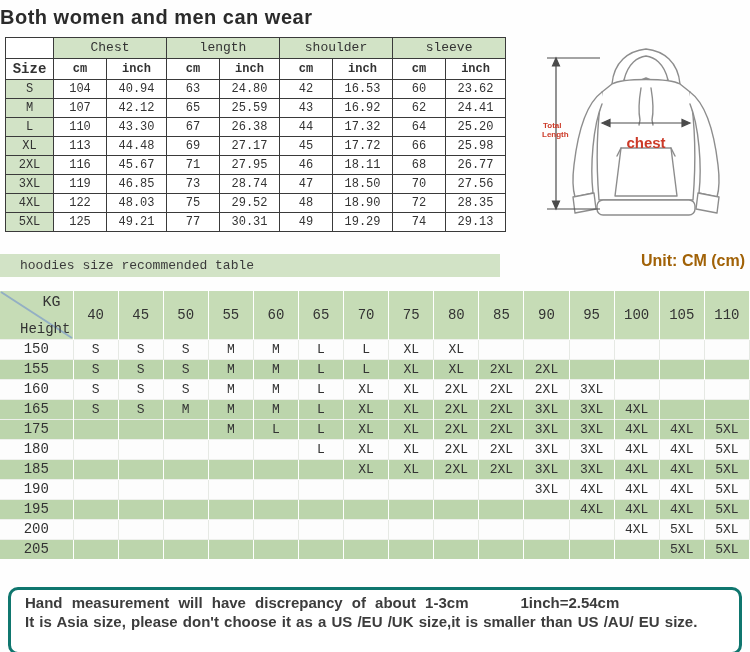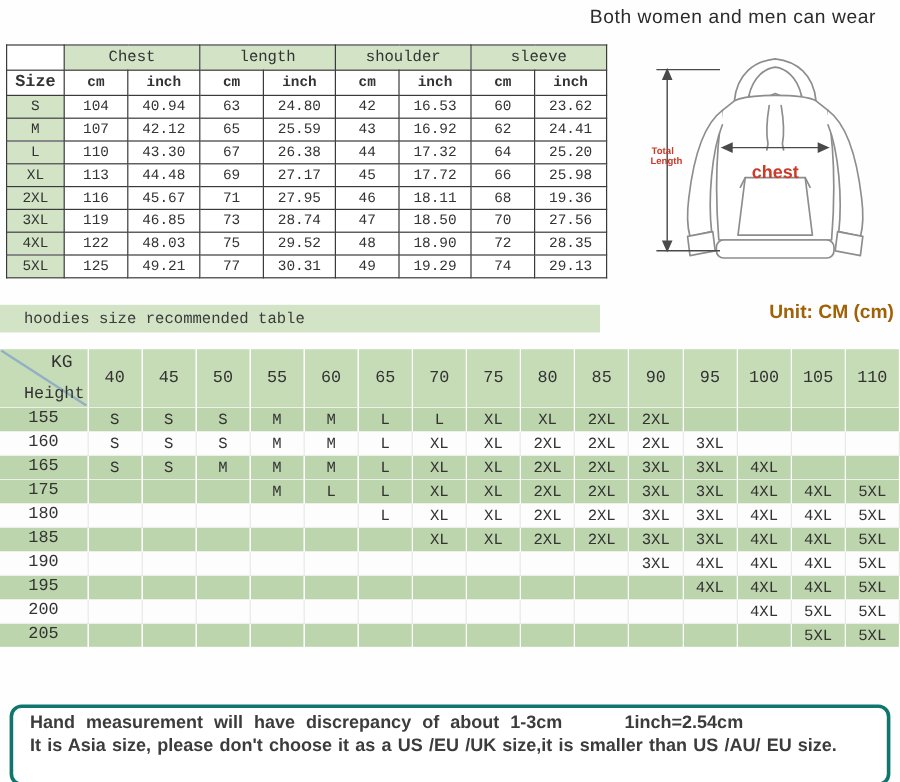--- a/index.html
+++ b/index.html
@@ -1,21 +1,21 @@
 <!DOCTYPE html>
 <html><head>
 <meta charset="utf-8">
 <style>
   html,body{margin:0;padding:0;background:#ffffff;}
   .page{position:relative;width:750px;height:652px;background:#fefefe;overflow:hidden;
         font-family:"Liberation Sans",sans-serif;color:#222;}
 
   
-  .title{position:absolute;top:6px;left:0;width:730px;text-align:right;
-         font-size:16px;font-weight:normal;color:#2b2b2b;letter-spacing:.5px;}
+  .title{position:absolute;top:6px;left:0;width:730px;text-align:left;
+         font-size:20px;font-weight:bold;color:#2b2b2b;letter-spacing:.5px;}
 
   
   table.sizechart{position:absolute;left:5px;top:37px;width:500px;border-collapse:collapse;
         table-layout:fixed;font-family:"Liberation Mono",monospace;font-size:12px;color:#333;}
   table.sizechart th,table.sizechart td{border:1px solid #3a3a3a;text-align:center;
         padding:0;height:18px;line-height:18px;overflow:hidden;white-space:nowrap;}
   table.sizechart .grp{background:#d2e3c6;font-size:13px;font-weight:normal;height:20px;line-height:20px;}
   table.sizechart .sub{height:20px;line-height:20px;background:#fff;}
   table.sizechart .sizecorner{background:#fff;font-size:14px;}
   table.sizechart td.sizecell{background:#d2e3c6;}
@@ -140,21 +140,21 @@
         </tr>
         <tr>
           <td class="sizecell">2XL</td>
           <td class="val">116</td>
           <td class="val">45.67</td>
           <td class="val">71</td>
           <td class="val">27.95</td>
           <td class="val">46</td>
           <td class="val">18.11</td>
           <td class="val">68</td>
-          <td class="val">19.36</td>
+          <td class="val">26.77</td>
         </tr>
         <tr>
           <td class="sizecell">3XL</td>
           <td class="val">119</td>
           <td class="val">46.85</td>
           <td class="val">73</td>
           <td class="val">28.74</td>
           <td class="val">47</td>
           <td class="val">18.50</td>
           <td class="val">70</td>
@@ -275,20 +275,38 @@
           <th>80</th>
           <th>85</th>
           <th>90</th>
           <th>95</th>
           <th>100</th>
           <th>105</th>
           <th>110</th>
         </tr>
     </thead>
     <tbody id="matrix-body">
+        <tr class="white">
+          <td class="hlabel">150</td>
+          <td>S</td>
+          <td>S</td>
+          <td>S</td>
+          <td>M</td>
+          <td>M</td>
+          <td>L</td>
+          <td>L</td>
+          <td>XL</td>
+          <td>XL</td>
+          <td></td>
+          <td></td>
+          <td></td>
+          <td></td>
+          <td></td>
+          <td></td>
+        </tr>
         <tr class="green">
           <td class="hlabel">155</td>
           <td>S</td>
           <td>S</td>
           <td>S</td>
           <td>M</td>
           <td>M</td>
           <td>L</td>
           <td>L</td>
           <td>XL</td>

